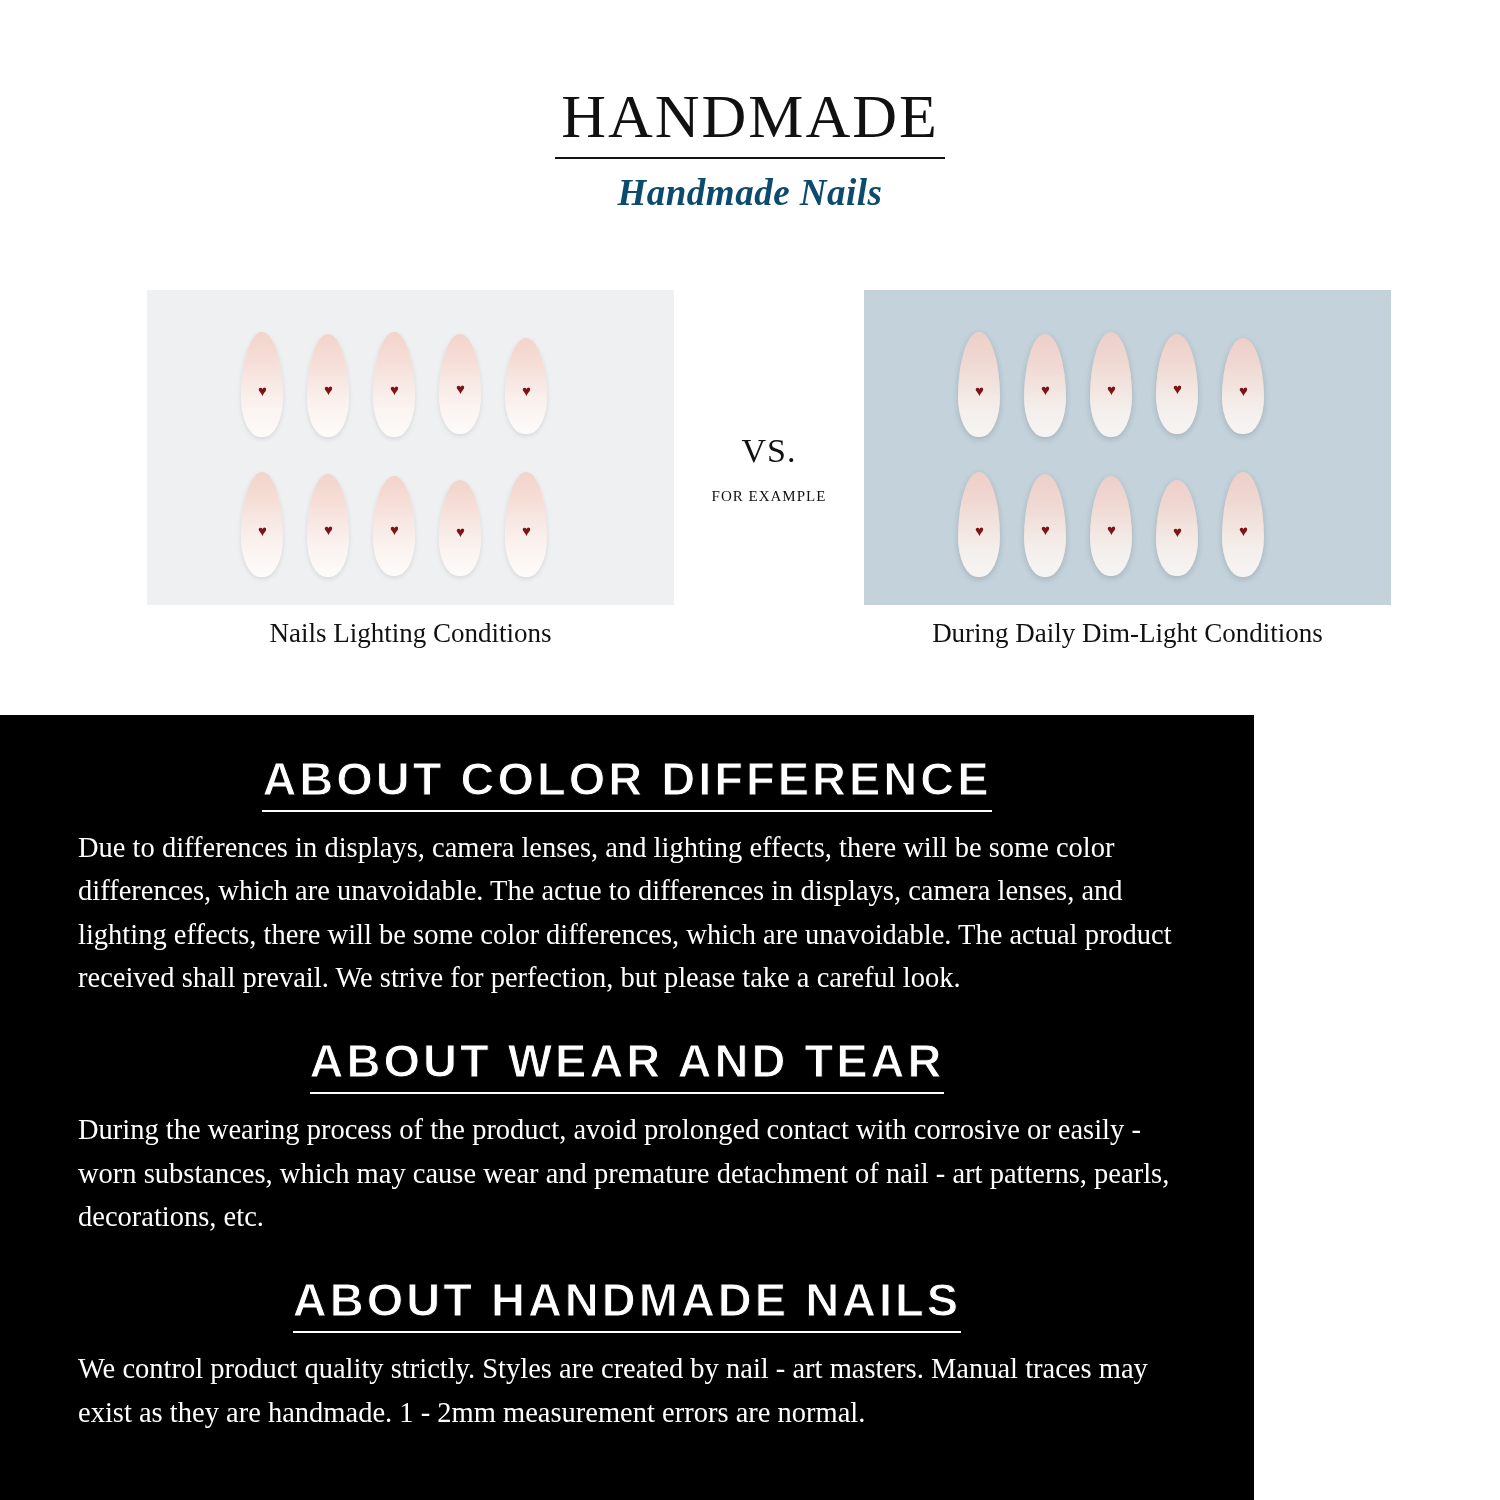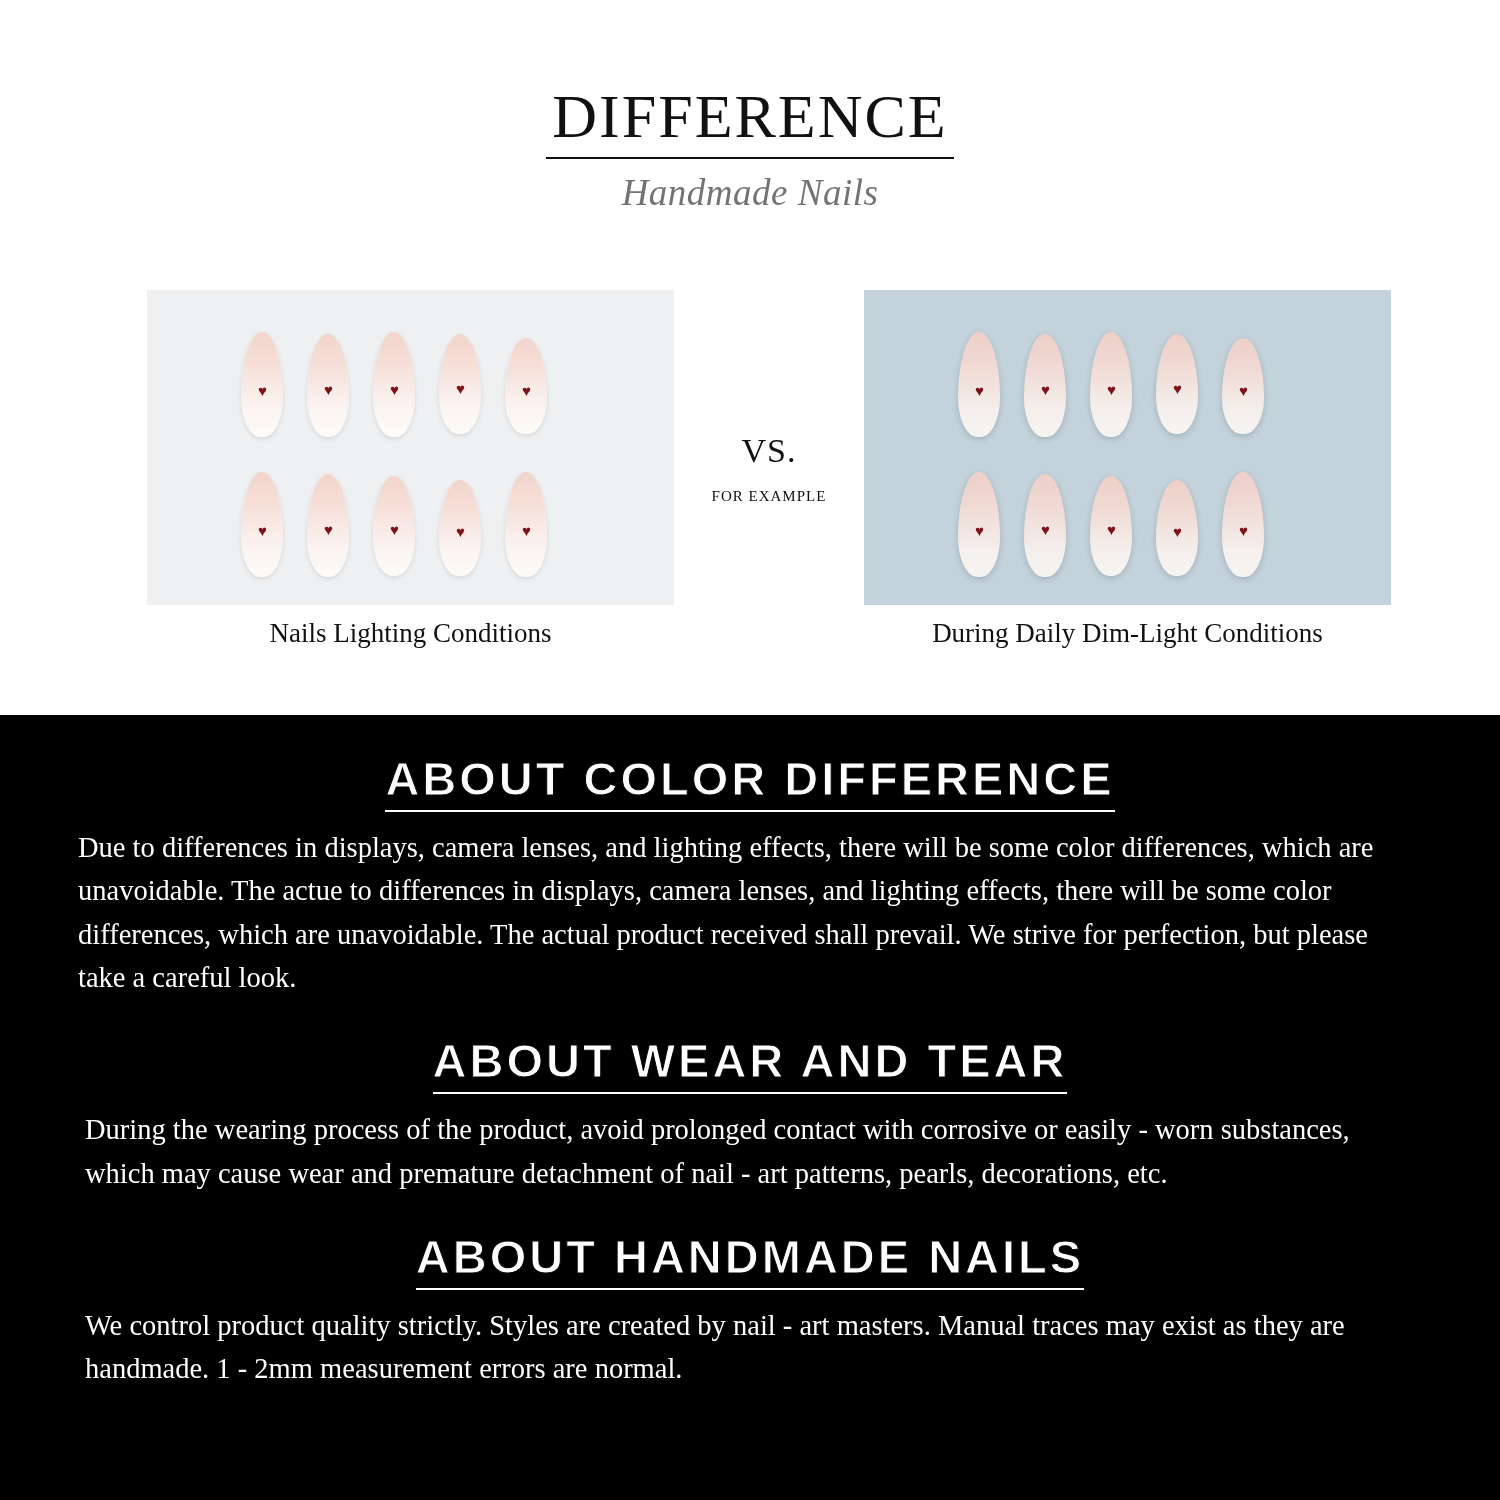--- a/index.html
+++ b/index.html
@@ -43,22 +43,23 @@
     line-height: 1.05;
     display: inline-block;
     padding: 0 6px 8px 6px;
     border-bottom: 2px solid #111111;
   }
   .brand-sub {
     margin-top: 12px;
     font-family: "Liberation Serif", serif;
     font-style: italic;
     font-size: 37px;
-    color: #737373;
+    color: #0c4a6e;
     letter-spacing: 0.5px;
+    font-weight: bold;
   }
 
   
   .photo {
     position: absolute;
     top: 290px;
     overflow: hidden;
   }
   .photo.left  { left: 147px;  width: 527px; height: 315px; background: #eef0f2; }
   .photo.right { left: 864px;  width: 527px; height: 315px; background: #c3d2db; }
@@ -114,21 +115,21 @@
     font-family: "Liberation Serif", serif;
     font-size: 15px;
     letter-spacing: 1px;
     color: #111111;
   }
 
   
   .bottom-section {
     position: absolute;
     top: 715px; left: 0;
-    width: 1500px;
+    width: 1254px;
     height: 785px;
     background: #000000;
     color: #ffffff;
     padding: 36px 78px 0 78px;
   }
 
   .sec-title {
     text-align: center;
     font-family: "Liberation Sans", sans-serif;
     font-weight: bold;
@@ -159,21 +160,21 @@
   .blk-2 .sec-body, .blk-3 .sec-body { max-width: 1330px; }
 </style>
 </head>
 <body>
 
 <div class="page">
 
   <div class="top-section">
 
     <div class="brand-block">
-      <div class="brand-title">DIFFERENCE</div>
+      <div class="brand-title">HANDMADE</div>
       <div class="brand-sub">Handmade Nails</div>
     </div>
 
     <div class="photo left">
 
       <div class="nail" style="left:94px;  top:42px;  width:42px; height:105px;"></div>
       <div class="heart" style="left:109px; top:95px;"></div>
 
       <div class="nail" style="left:160px; top:44px; width:42px; height:103px;"></div>
       <div class="heart" style="left:175px; top:94px;"></div>

